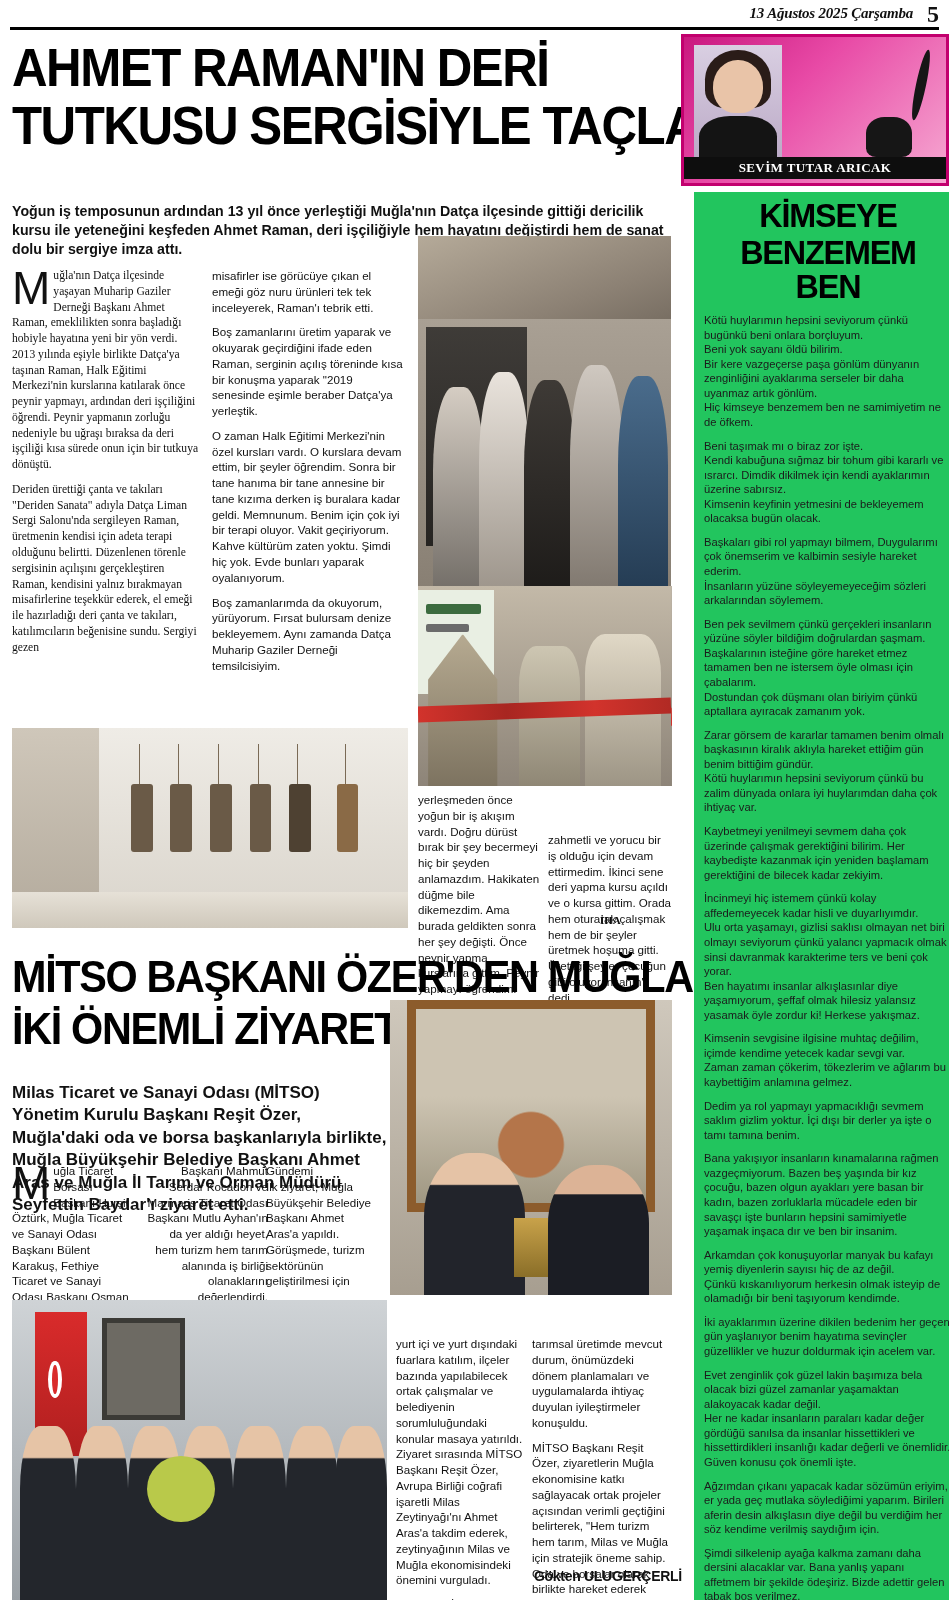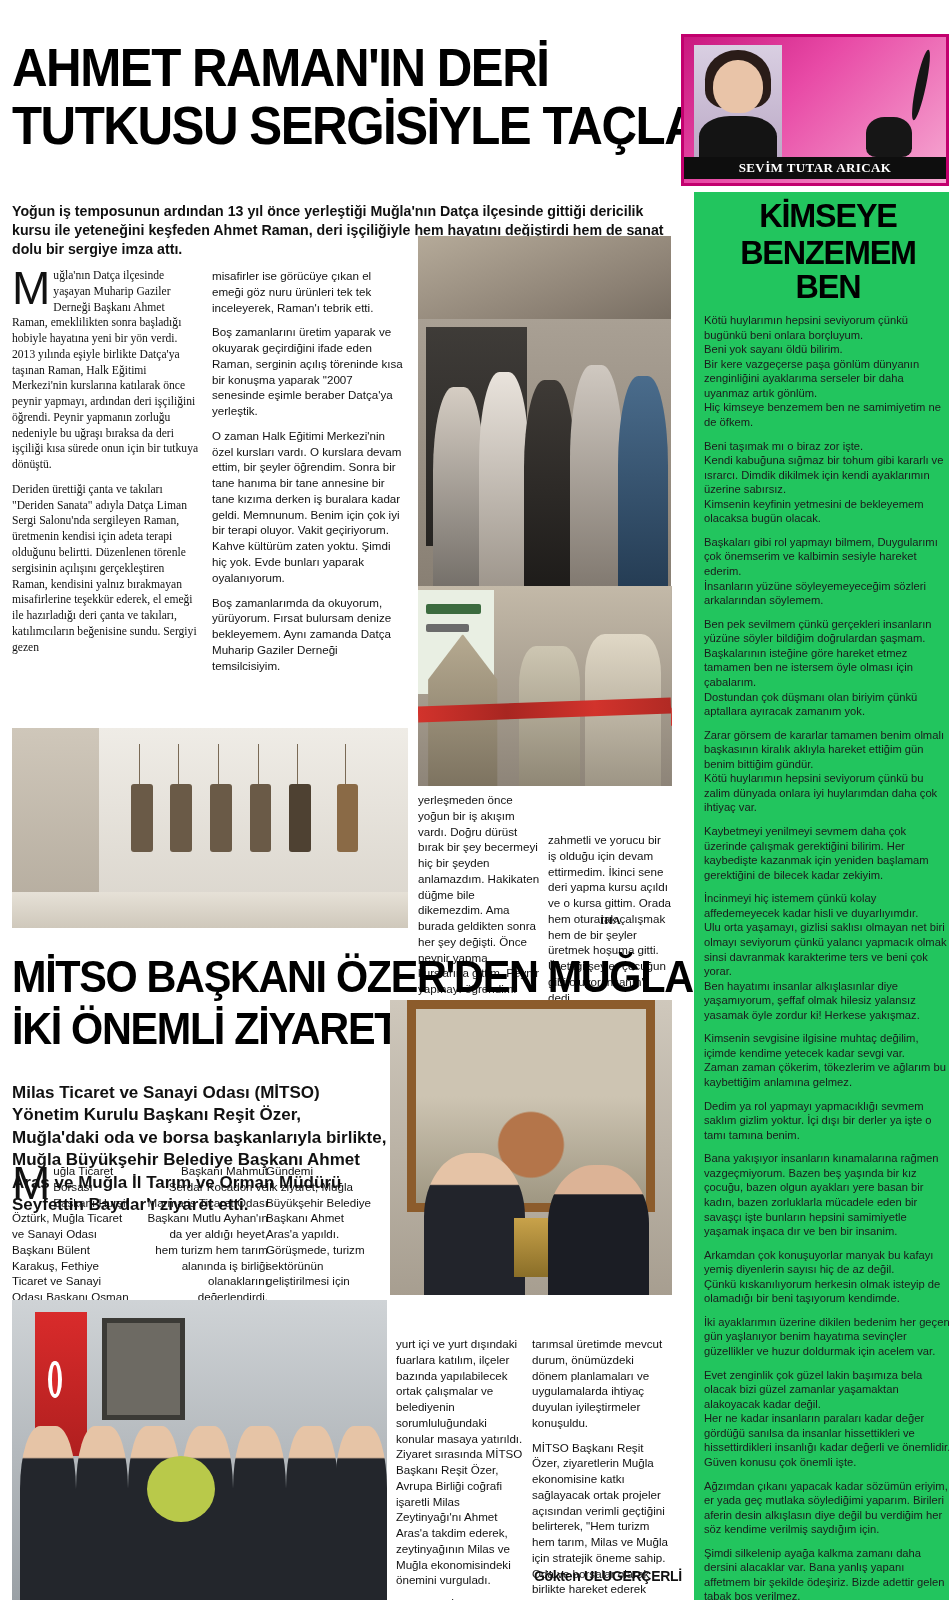--- a/index.html
+++ b/index.html
@@ -180,36 +180,41 @@
   .byline2 {
     font-family:"Liberation Sans", sans-serif; font-weight:800;
     font-size:14px; letter-spacing:-0.3px;
   }
 </style>
 </head>
 <body>
 
 <div class="page">
 
+  <div class="masthead">
+    <div class="date">13 Ağustos 2025 Çarşamba</div>
+    <div class="pagenum">5</div>
+    <div class="rule"></div>
+  </div>
 
   <div class="hl1">
     <div class="line line1">AHMET RAMAN'IN DERİ</div>
     <div class="line line2">TUTKUSU SERGİSİYLE TAÇLANDI</div>
   </div>
 
   <div class="lead1">Yoğun iş temposunun ardından 13 yıl önce yerleştiği Muğla'nın Datça ilçesinde gittiği dericilik kursu ile yeteneğini keşfeden Ahmet Raman, deri işçiliğiyle hem hayatını değiştirdi hem de sanat dolu bir sergiye imza attı.</div>
 
   <div class="col" style="left:12px; top:268px; width:190px;font-family:Liberation Serif, serif;">
     <p class="dropcap">Muğla'nın Datça ilçesinde yaşayan Muharip Gaziler Derneği Başkanı Ahmet Raman, emeklilikten sonra başladığı hobiyle hayatına yeni bir yön verdi. 2013 yılında eşiyle birlikte Datça'ya taşınan Raman, Halk Eğitimi Merkezi'nin kurslarına katılarak önce peynir yapmayı, ardından deri işçiliğini öğrendi. Peynir yapmanın zorluğu nedeniyle bu uğraşı bıraksa da deri işçiliği kısa sürede onun için bir tutkuya dönüştü.</p>
     <p>Deriden ürettiği çanta ve takıları "Deriden Sanata" adıyla Datça Liman Sergi Salonu'nda sergileyen Raman, üretmenin kendisi için adeta terapi olduğunu belirtti. Düzenlenen törenle sergisinin açılışını gerçekleştiren Raman, kendisini yalnız bırakmayan misafirlerine teşekkür ederek, el emeği ile hazırladığı deri çanta ve takıları, katılımcıların beğenisine sundu. Sergiyi gezen</p>
   </div>
 
   <div class="col" style="left:212px; top:268px; width:192px;">
     <p>misafirler ise görücüye çıkan el emeği göz nuru ürünleri tek tek inceleyerek, Raman'ı tebrik etti.</p>
-    <p>Boş zamanlarını üretim yaparak ve okuyarak geçirdiğini ifade eden Raman, serginin açılış töreninde kısa bir konuşma yaparak "2007 senesinde eşimle beraber Datça'ya yerleştik.</p>
+    <p>Boş zamanlarını üretim yaparak ve okuyarak geçirdiğini ifade eden Raman, serginin açılış töreninde kısa bir konuşma yaparak "2019 senesinde eşimle beraber Datça'ya yerleştik.</p>
     <p>O zaman Halk Eğitimi Merkezi'nin özel kursları vardı. O kurslara devam ettim, bir şeyler öğrendim. Sonra bir tane hanıma bir tane annesine bir tane kızıma derken iş buralara kadar geldi. Memnunum. Benim için çok iyi bir terapi oluyor. Vakit geçiriyorum. Kahve kültürüm zaten yoktu. Şimdi hiç yok. Evde bunları yaparak oyalanıyorum.</p>
     <p>Boş zamanlarımda da okuyorum, yürüyorum. Fırsat bulursam denize bekleyemem. Aynı zamanda Datça Muharip Gaziler Derneği temsilcisiyim.</p>
   </div>
 
   <div class="photo ph1">
     <div class="sky"></div>
     <div class="wall"></div>
     <div class="door"></div>
     <div class="p-a"></div>
     <div class="p-b"></div>

